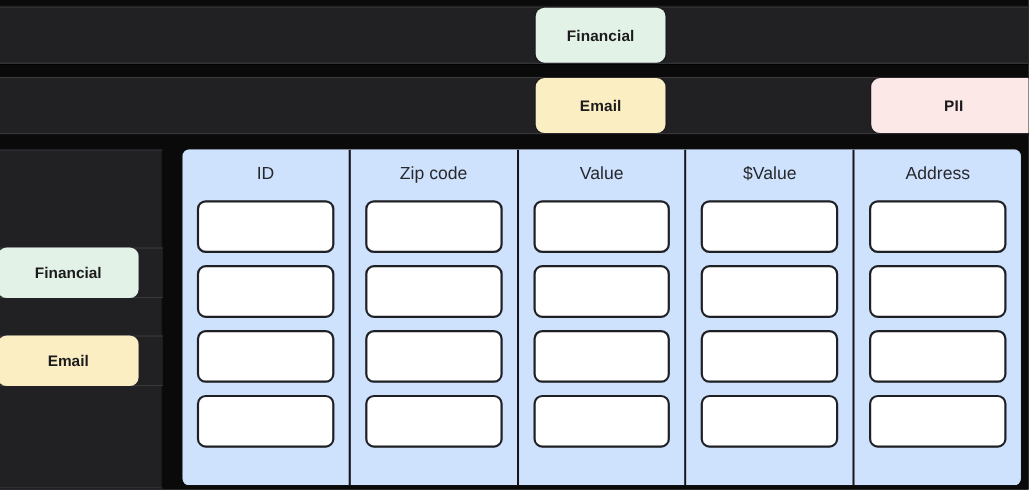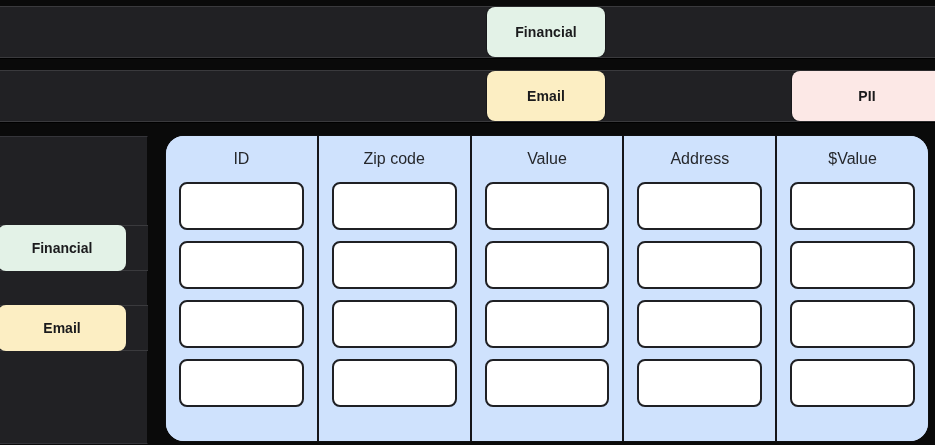--- a/index.html
+++ b/index.html
@@ -105,21 +105,21 @@
   }
   #chip-financial-side { top: 225px; }
   #chip-email-side     { top: 305px; }
 
   
   #table {
     position: absolute;
     left: 166px; top: 136px;
     width: 762px; height: 305px;
     display: flex;
-    border-radius: 18px;
+    border-radius: 6px;
     overflow: hidden;
     background: #cfe2fd;
     box-shadow: 0 0 0 1px #0f0f10;
   }
   .col {
     position: relative;
     flex: 1 1 0;
     background: #cfe2fd;
     display: flex;
     flex-direction: column;
@@ -212,34 +212,34 @@
       <div class="col-header">Value</div>
       <div class="cells">
         <div class="cell"></div>
         <div class="cell"></div>
         <div class="cell"></div>
         <div class="cell"></div>
       </div>
     </div>
 
     <div class="col">
+      <div class="col-header">$Value</div>
+      <div class="cells">
+        <div class="cell"></div>
+        <div class="cell"></div>
+        <div class="cell"></div>
+        <div class="cell"></div>
+      </div>
+    </div>
+
+    <div class="col">
       <div class="col-header">Address</div>
       <div class="cells">
         <div class="cell"></div>
         <div class="cell"></div>
         <div class="cell"></div>
         <div class="cell"></div>
       </div>
     </div>
 
-    <div class="col">
-      <div class="col-header">$Value</div>
-      <div class="cells">
-        <div class="cell"></div>
-        <div class="cell"></div>
-        <div class="cell"></div>
-        <div class="cell"></div>
-      </div>
-    </div>
-
   </div>
 
 </div>
 
 </body></html>

